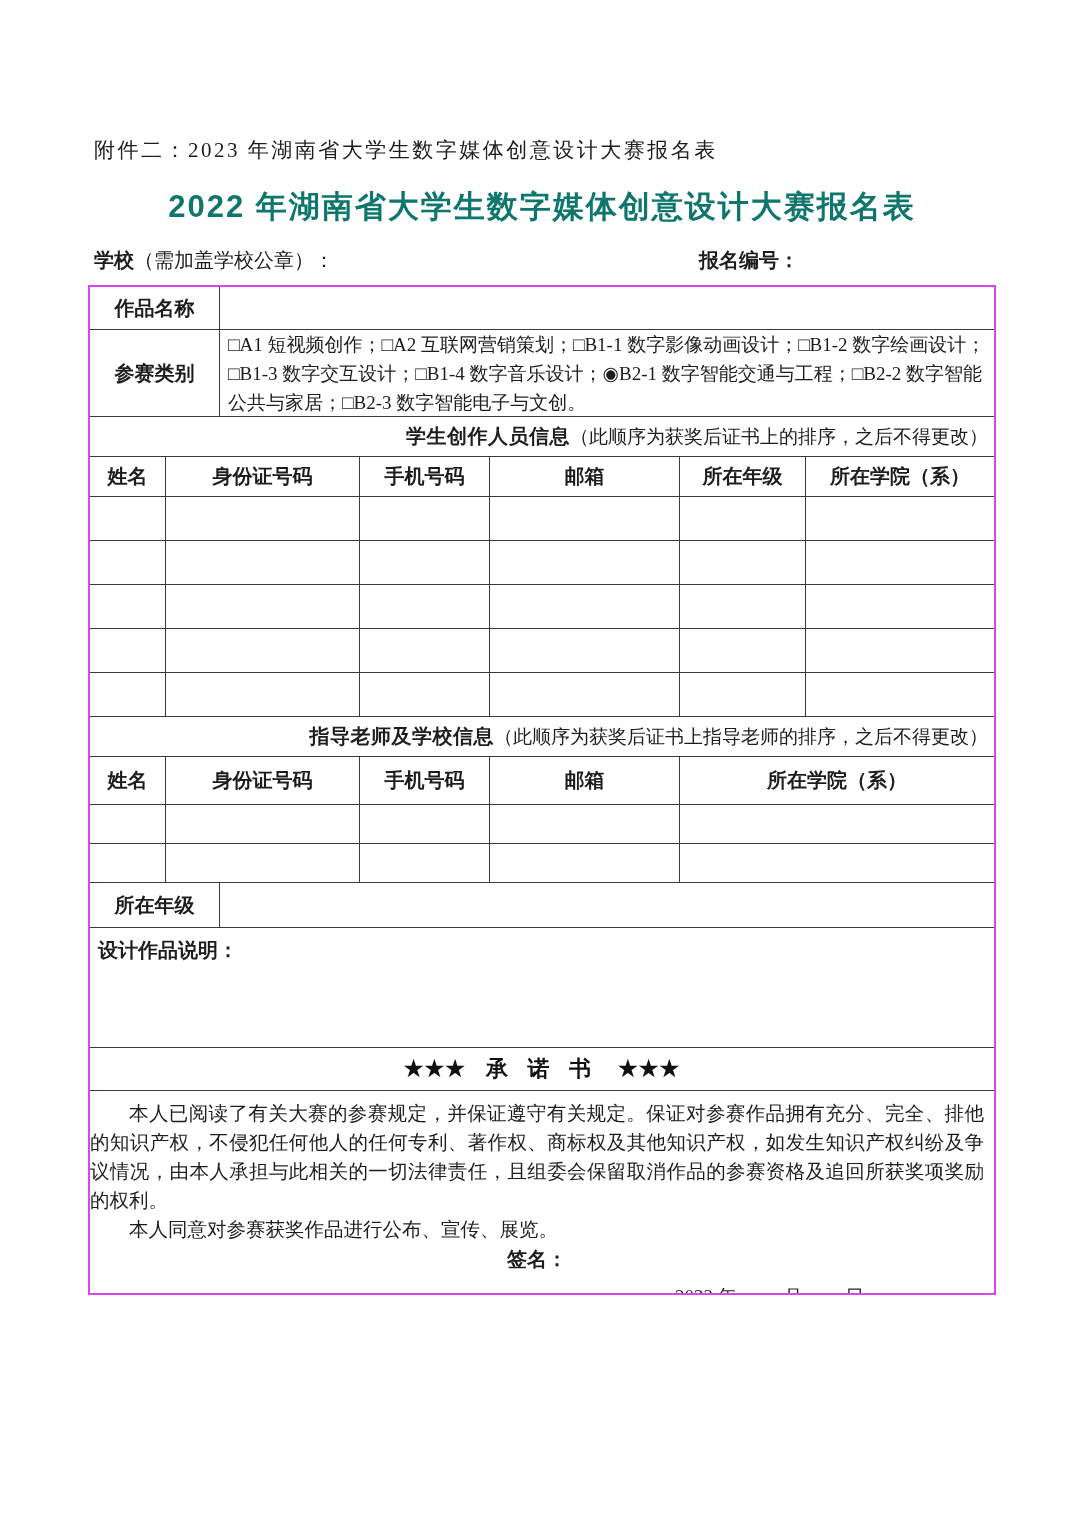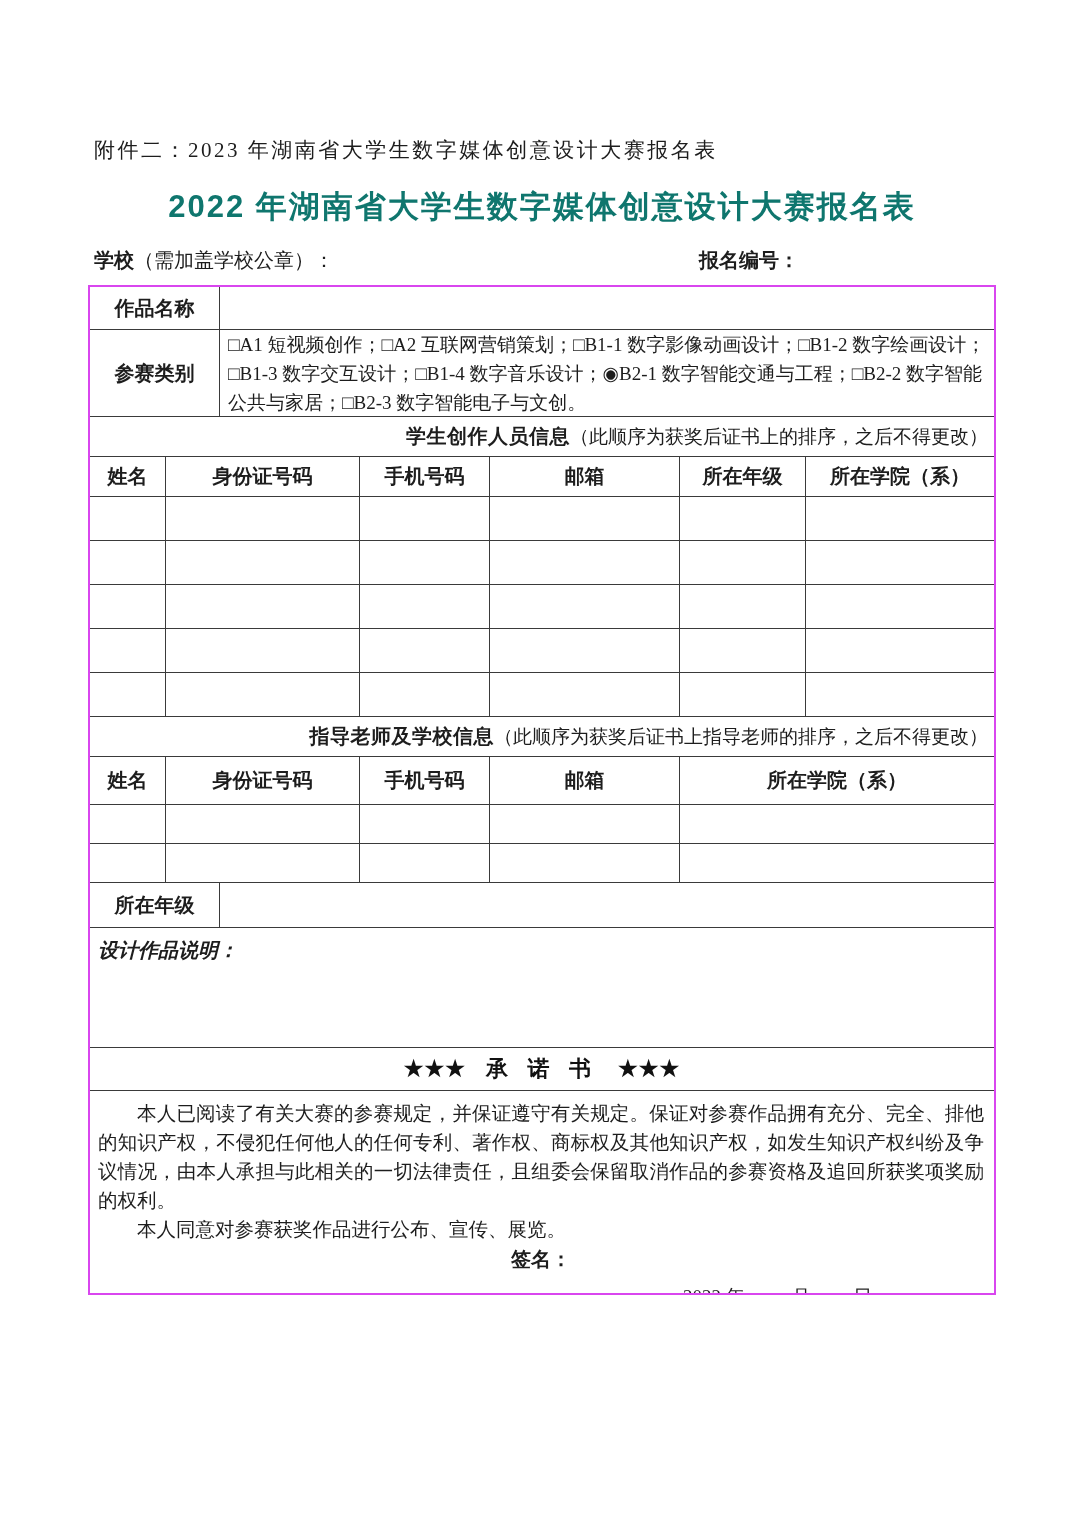--- a/index.html
+++ b/index.html
@@ -48,26 +48,26 @@
   .h-pbody{height:202px;}
 
   .options{padding:0 8px;font-size:19px;line-height:29px;overflow:hidden;}
   .opt{white-space:normal;}
   .sec-cell{display:flex;align-items:center;justify-content:flex-end;
             padding-right:6px;font-size:19px;}
   .sec-cell b{font-size:20px;letter-spacing:0.5px;}
   .colhead{display:flex;align-items:center;justify-content:center;
            font-weight:bold;font-size:20px;text-align:center;}
   .desc-cell{padding:9px 8px;overflow:hidden;}
-  .desc-label{font-weight:bold;font-size:20px;font-style:italic;}
+  .desc-label{font-weight:bold;font-size:20px;}
   .ptitle-cell{display:flex;align-items:center;justify-content:center;
                font-weight:bold;font-size:22px;color:#111;}
   .ptitle-text{margin:0 20px;letter-spacing:7px;}
   .stars{letter-spacing:1px;}
-  .pbody-cell{padding:8px 10px 0 8px;font-size:19.5px;line-height:29px;overflow:hidden;}
+  .pbody-cell{padding:8px 10px 0 0;font-size:19.5px;line-height:29px;overflow:hidden;}
   .para{margin:0;text-indent:2em;text-align:justify;}
   .sig{font-weight:bold;font-size:20px;line-height:30px;margin-top:0;text-align:center;}
   .dateline{margin-top:8px;margin-left:585px;font-size:19px;white-space:nowrap;}
   .date-month{margin-left:42px;}
   .date-day{margin-left:38px;}
 </style>
 </head>
 <body>
 
 <div class="page">

